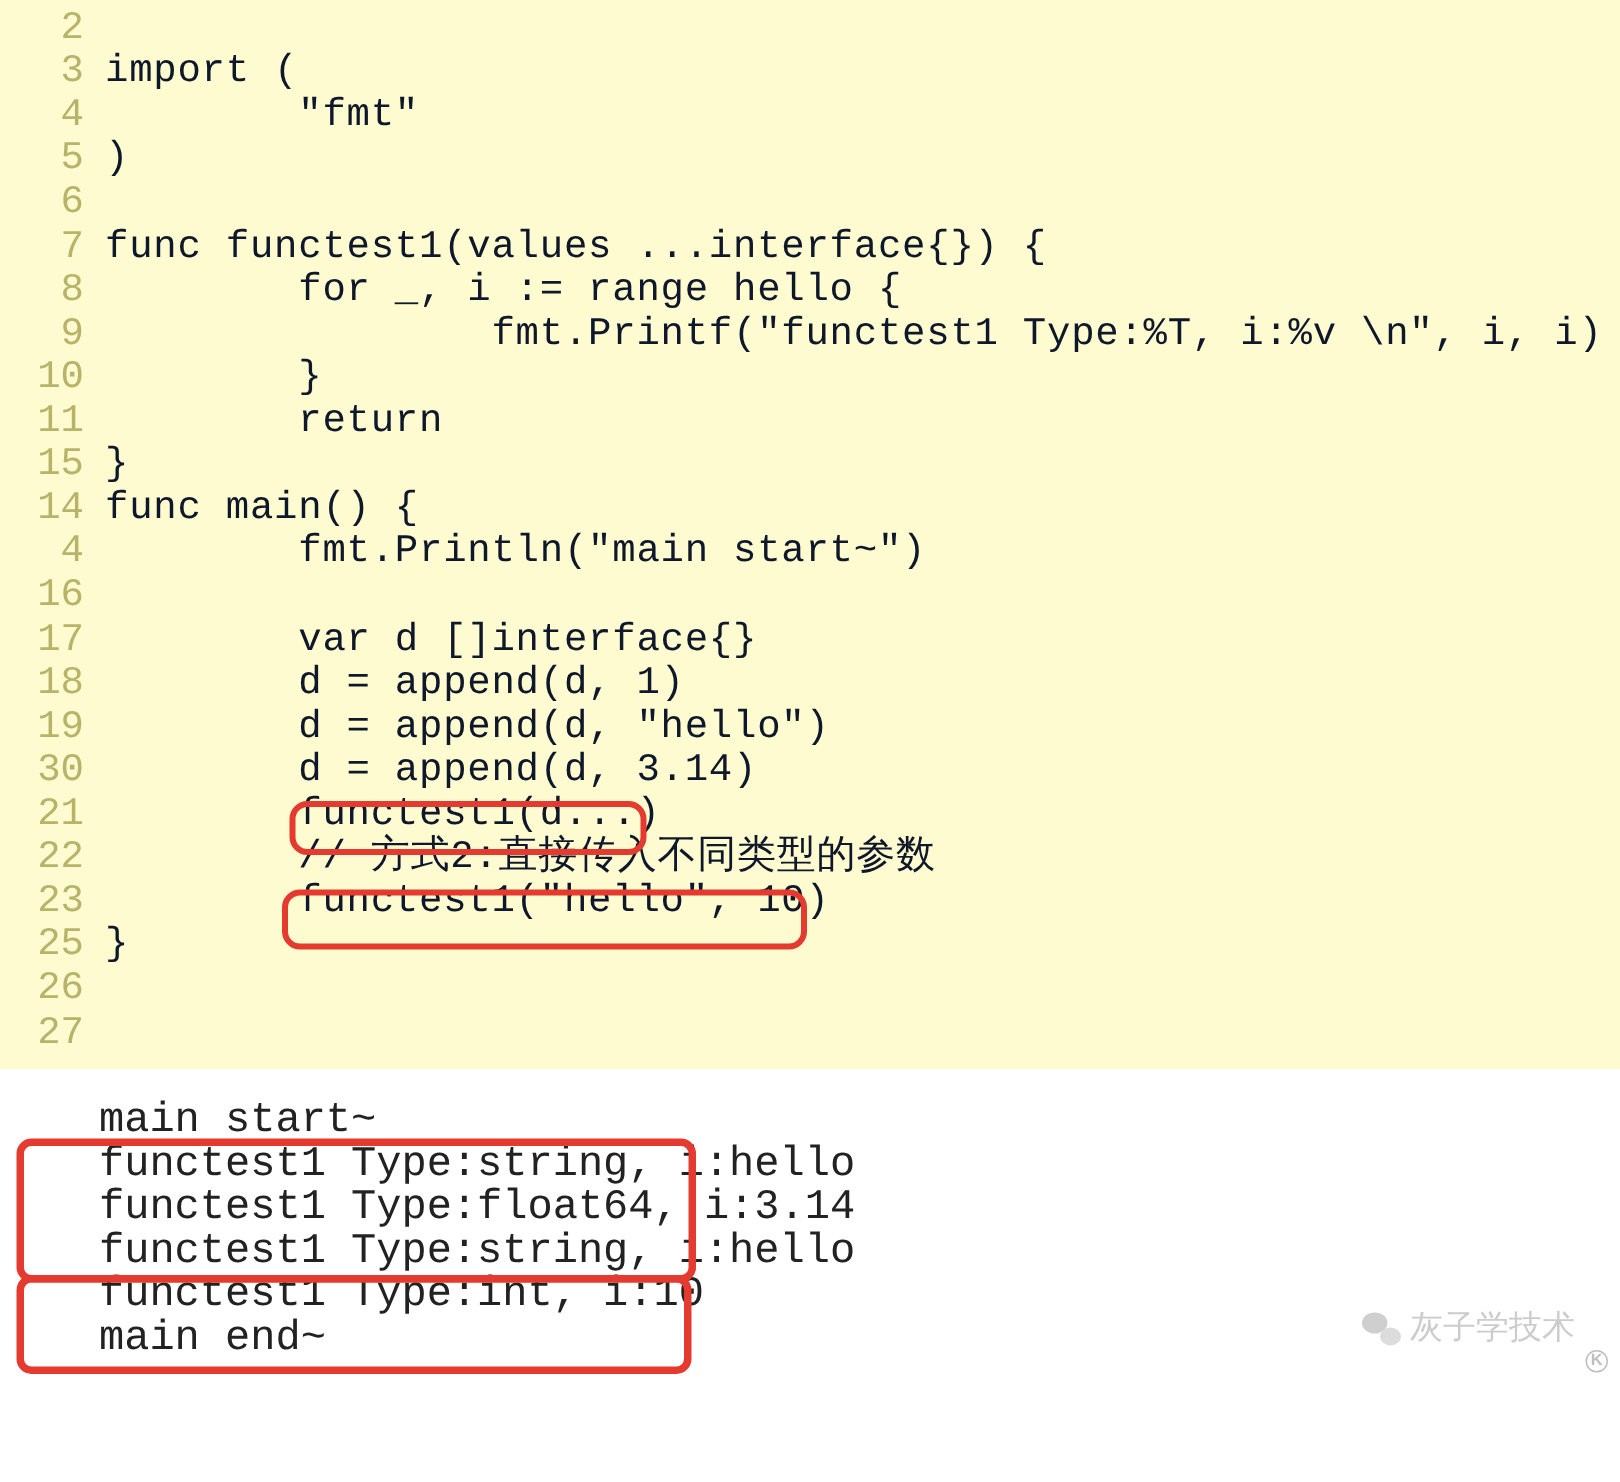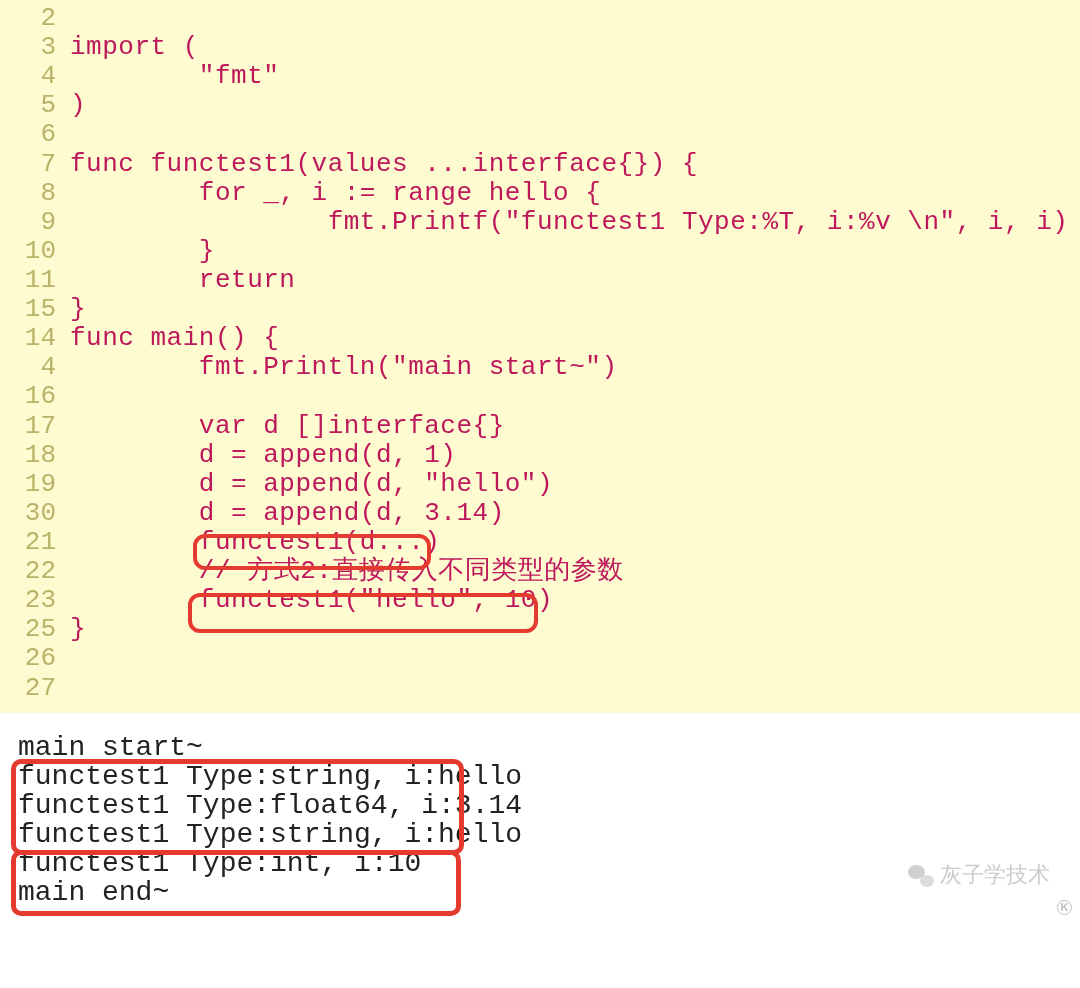--- a/index.html
+++ b/index.html
@@ -23,48 +23,48 @@
     white-space: pre;
   }
   .ln {
     width: 70px;
     text-align: right;
     color: #b9b36a;
     padding-right: 14px;
     user-select: none;
   }
   .code {
-    color: #be185d;
+    color: #0f172a;
     letter-spacing: 0.5px;
   }
   .hl {
     border: 4px solid #e43a2f;
     border-radius: 12px;
     position: absolute;
     pointer-events: none;
   }
   .output {
     background: #ffffff;
     padding: 20px 18px 10px 18px;
     position: relative;
     font-size: 28px;
     line-height: 1.04;
     color: #222;
   }
-  .output-line { white-space: pre; }
+  .output-line { white-space: pre; margin-left: 48px; }
   .hl-out {
     border: 5px solid #e43a2f;
     border-radius: 10px;
     position: absolute;
     pointer-events: none;
   }
   .watermark {
     position: absolute;
     right: 30px;
-    bottom: 30px;
+    bottom: 20px;
     color: #a3a3a3;
     font-family: "PingFang SC","Microsoft YaHei",sans-serif;
     font-size: 22px;
     display: flex;
     align-items: center;
     gap: 6px;
     opacity: 0.55;
   }
   .wechat-icon {
     width: 26px; height: 22px; position: relative;

